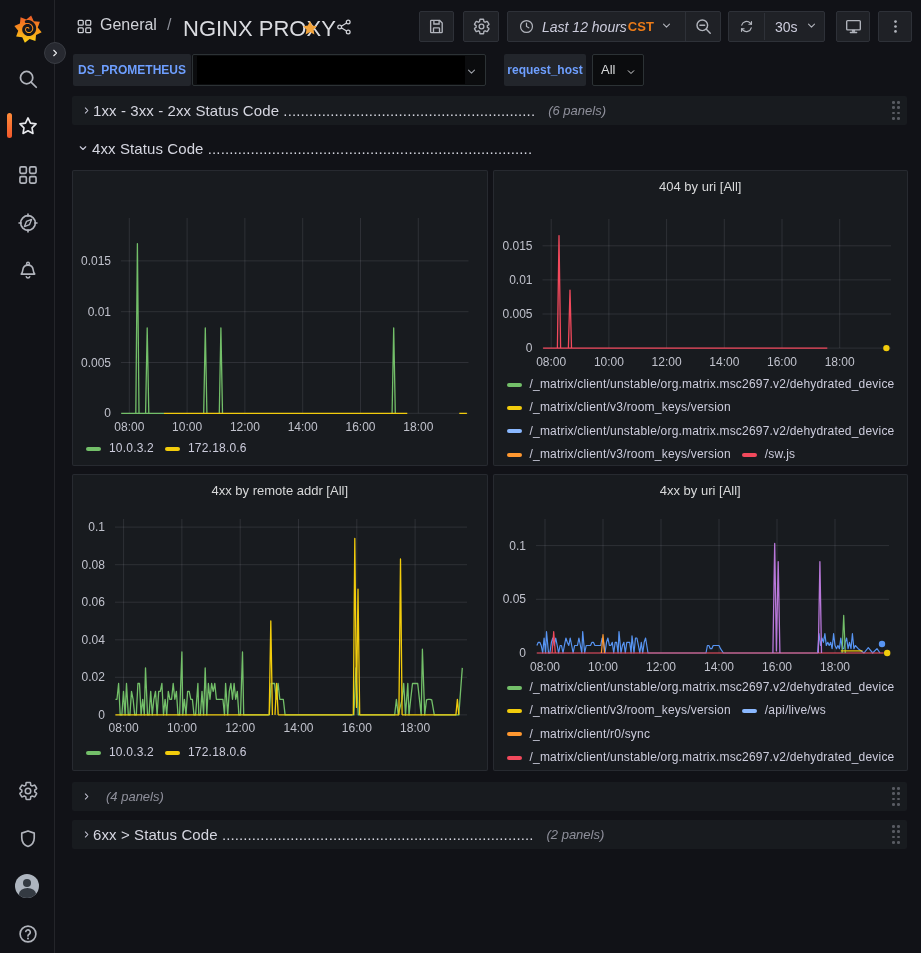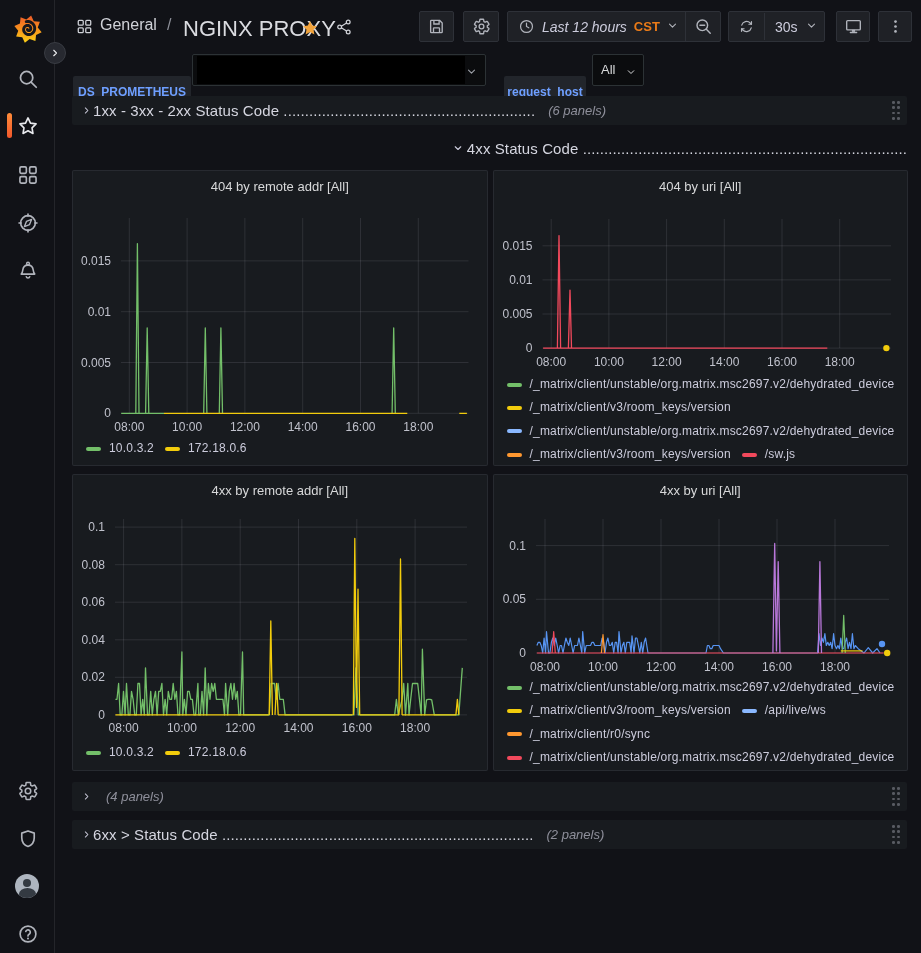--- a/index.html
+++ b/index.html
@@ -10,21 +10,21 @@
 .row { position:absolute; left:72px; width:835px; height:29px; background:#181b1f; border-radius:2px; display:flex; align-items:center; color:#ccccdc; }
 .rowtitle { font-size:15px; font-weight:400; color:#d5d6e0; white-space:nowrap; letter-spacing:0.1px; }
 .rowmeta { font-size:13px; font-style:italic; color:rgba(204,204,220,0.65); margin-left:13px; white-space:nowrap; }
 .panel { position:absolute; background:#181b1f; border:1px solid rgba(204,204,220,0.09); border-radius:2px; overflow:hidden; }
 .ptitle { position:absolute; top:8px; left:0; right:0; text-align:center; font-size:13px; font-weight:500; color:#d8d9da; }
 .legend { position:absolute; left:13px; right:2px; letter-spacing:0.2px; font-size:12px; color:#ccccdc; line-height:23.4px; overflow:hidden; white-space:nowrap; }
 .li { display:inline-flex; align-items:center; margin-right:11px; vertical-align:top; }
 .lrow { white-space:nowrap; overflow:hidden; height:23.4px; }
 .sw { display:inline-block; width:15px; height:4px; border-radius:2px; margin-right:8px; flex:none; }
 .lt { white-space:nowrap; }
-.vlabel { position:absolute; top:54px; height:32px; background:#22252b; border-radius:2px; display:flex; align-items:center; padding:0 12px; color:#6e9fff; font-size:12px; font-weight:700;margin-top:22px; }
+.vlabel { position:absolute; top:54px; height:32px; background:#22252b; border-radius:2px; display:flex; align-items:center; padding:0 12px; color:#6e9fff; font-size:12px; font-weight:700; }
 .vinput { position:absolute; top:54px; height:32px; background:#0b0c0e; border:1px solid #2c3235; border-radius:2px; }
 .handle { position:absolute; width:10px; height:19px; }
 .handle i { position:absolute; width:2.6px; height:2.6px; border-radius:50%; background:#585b62; }
 </style></head>
 <body>
 
 <div class="sidebar"></div>
 <div class="abs" style="left:14px;top:15px;"><svg width="28" height="28" viewBox="0 0 30 30">
 <defs>
         <linearGradient id="gflame" x1="0" y1="0" x2="0" y2="1">
@@ -113,21 +113,21 @@
       <path d="M19.3 12.9a7.4 7.4 0 000-1.8l2-1.5a.5.5 0 00.1-.6l-1.9-3.2a.5.5 0 00-.6-.2l-2.3 1a7.4 7.4 0 00-1.6-.9l-.3-2.5a.5.5 0 00-.5-.4h-3.8a.5.5 0 00-.5.4l-.3 2.5a7.4 7.4 0 00-1.6.9l-2.3-1a.5.5 0 00-.6.2L3.2 9a.5.5 0 00.1.6l2 1.5a7.4 7.4 0 000 1.8l-2 1.5a.5.5 0 00-.1.6l1.9 3.2c.1.2.4.3.6.2l2.3-1c.5.4 1 .7 1.6.9l.3 2.5c0 .2.2.4.5.4h3.8c.3 0 .5-.2.5-.4l.3-2.5a7.4 7.4 0 001.6-.9l2.3 1c.2.1.5 0 .6-.2l1.9-3.2a.5.5 0 00-.1-.6z" stroke="currentColor" stroke-width="1.7" stroke-linejoin="round"></path>
       <circle cx="12" cy="12" r="3" stroke="currentColor" stroke-width="1.7"></circle>
     </svg>
   </div>
 <div class="navbtn" style="left:507px;top:11px;width:214px;justify-content:flex-start;padding-left:10px;">
   <svg width="17" height="17" viewBox="0 0 24 24" fill="none" style="color:#b1b4bc;">
       <circle cx="12" cy="12" r="8.4" stroke="currentColor" stroke-width="1.7"></circle>
       <path d="M12 7.2V12l3.2 1.9" stroke="currentColor" stroke-width="1.7" stroke-linecap="round"></path>
     </svg>
     <span style="font-size:14px;color:#ccccdc;margin-left:7px;font-style:italic;">Last 12 hours</span>
-  <span style="font-size:13px;color:#eb7b18;font-weight:700;margin-left:7px;">CST</span>
+  <span style="font-size:13px;color:#eb7b18;font-weight:700;margin-left:1px;">CST</span>
   <span style="margin-left:6px;"><svg width="13" height="13" viewBox="0 0 24 24" fill="none" style="color:#b1b4bc;">
         <path d="M6.5 9.5l5.5 5.5 5.5-5.5" stroke="currentColor" stroke-width="2" stroke-linecap="round" stroke-linejoin="round"></path>
       </svg></span>
   <span style="position:absolute;left:177px;top:0;width:1px;height:29px;background:#2e3138;"></span>
   <span style="position:absolute;left:186px;top:5px;"><svg width="19" height="19" viewBox="0 0 24 24" fill="none" style="color:#b1b4bc;">
         <circle cx="10.5" cy="10.5" r="6.7" stroke="currentColor" stroke-width="1.8"></circle>
         <path d="M15.6 15.6L20.5 20.5" stroke="currentColor" stroke-width="1.8" stroke-linecap="round"></path>
         <path d="M7.5 10.5h6" stroke="currentColor" stroke-width="1.8" stroke-linecap="round"></path>
       </svg></span>
 </div>
@@ -189,31 +189,30 @@
     <i></i>
     <i></i>
     <i></i>
     <i></i>
     <i></i>
     <i></i>
     <i></i>
     <i></i>
   </div>
 
-<div class="abs" style="left:72px;top:133px;width:835px;height:30px;display:flex;align-items:center;justify-content:flex-end;">
+<div class="abs" style="left:72px;top:133px;width:835px;height:30px;display:flex;align-items:center;">
   <span style="margin-left:5px;margin-right:3px;display:flex;">
       <svg width="12" height="12" viewBox="0 0 24 24" fill="none" style="color:#ccccdc">
         <path d="M6.5 9.5l5.5 5.5 5.5-5.5" stroke="currentColor" stroke-width="2.2" stroke-linecap="round" stroke-linejoin="round"></path>
       </svg>
     </span>
   <span class="rowtitle">4xx Status Code ............................................................................</span>
 </div>
 
 <div class="panel" style="left:72px;top:170px;width:415.5px;height:296px;">
-  <div class="ptitle">404 by remote addr [All]</div>
   <svg width="415.5" height="296" viewBox="0 0 415.5 296" style="position:absolute;left:0;top:0">
       <line x1="48.0" y1="242.3" x2="395.5" y2="242.3" stroke="rgba(204,204,220,0.12)" stroke-width="1"></line>
       <line x1="48.0" y1="191.5" x2="395.5" y2="191.5" stroke="rgba(204,204,220,0.12)" stroke-width="1"></line>
       <line x1="48.0" y1="140.7" x2="395.5" y2="140.7" stroke="rgba(204,204,220,0.12)" stroke-width="1"></line>
       <line x1="48.0" y1="89.9" x2="395.5" y2="89.9" stroke="rgba(204,204,220,0.12)" stroke-width="1"></line>
       <line x1="56.3" y1="47" x2="56.3" y2="242.3" stroke="rgba(204,204,220,0.12)" stroke-width="1"></line>
       <line x1="114.1" y1="47" x2="114.1" y2="242.3" stroke="rgba(204,204,220,0.12)" stroke-width="1"></line>
       <line x1="171.9" y1="47" x2="171.9" y2="242.3" stroke="rgba(204,204,220,0.12)" stroke-width="1"></line>
       <line x1="229.7" y1="47" x2="229.7" y2="242.3" stroke="rgba(204,204,220,0.12)" stroke-width="1"></line>
       <line x1="287.5" y1="47" x2="287.5" y2="242.3" stroke="rgba(204,204,220,0.12)" stroke-width="1"></line>

